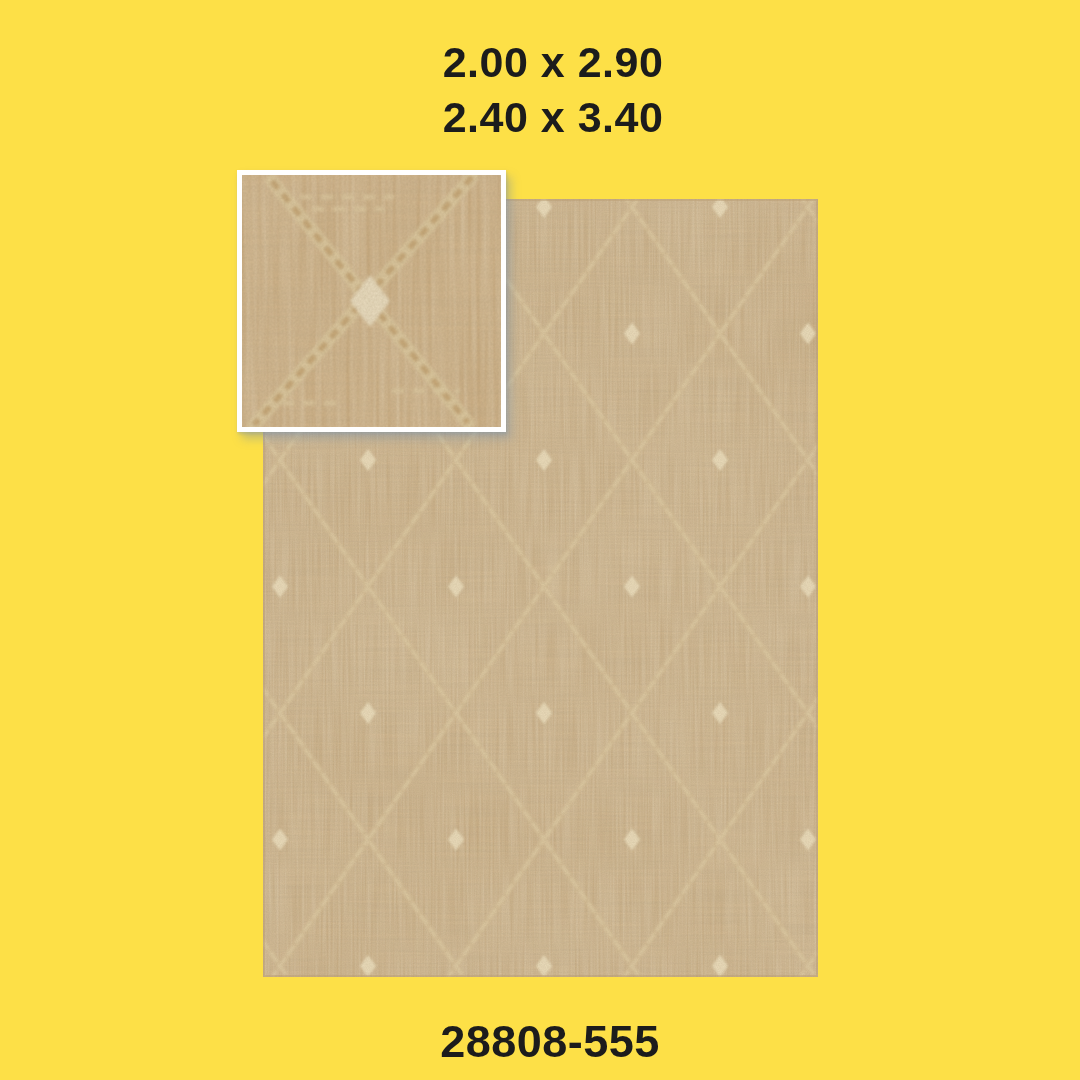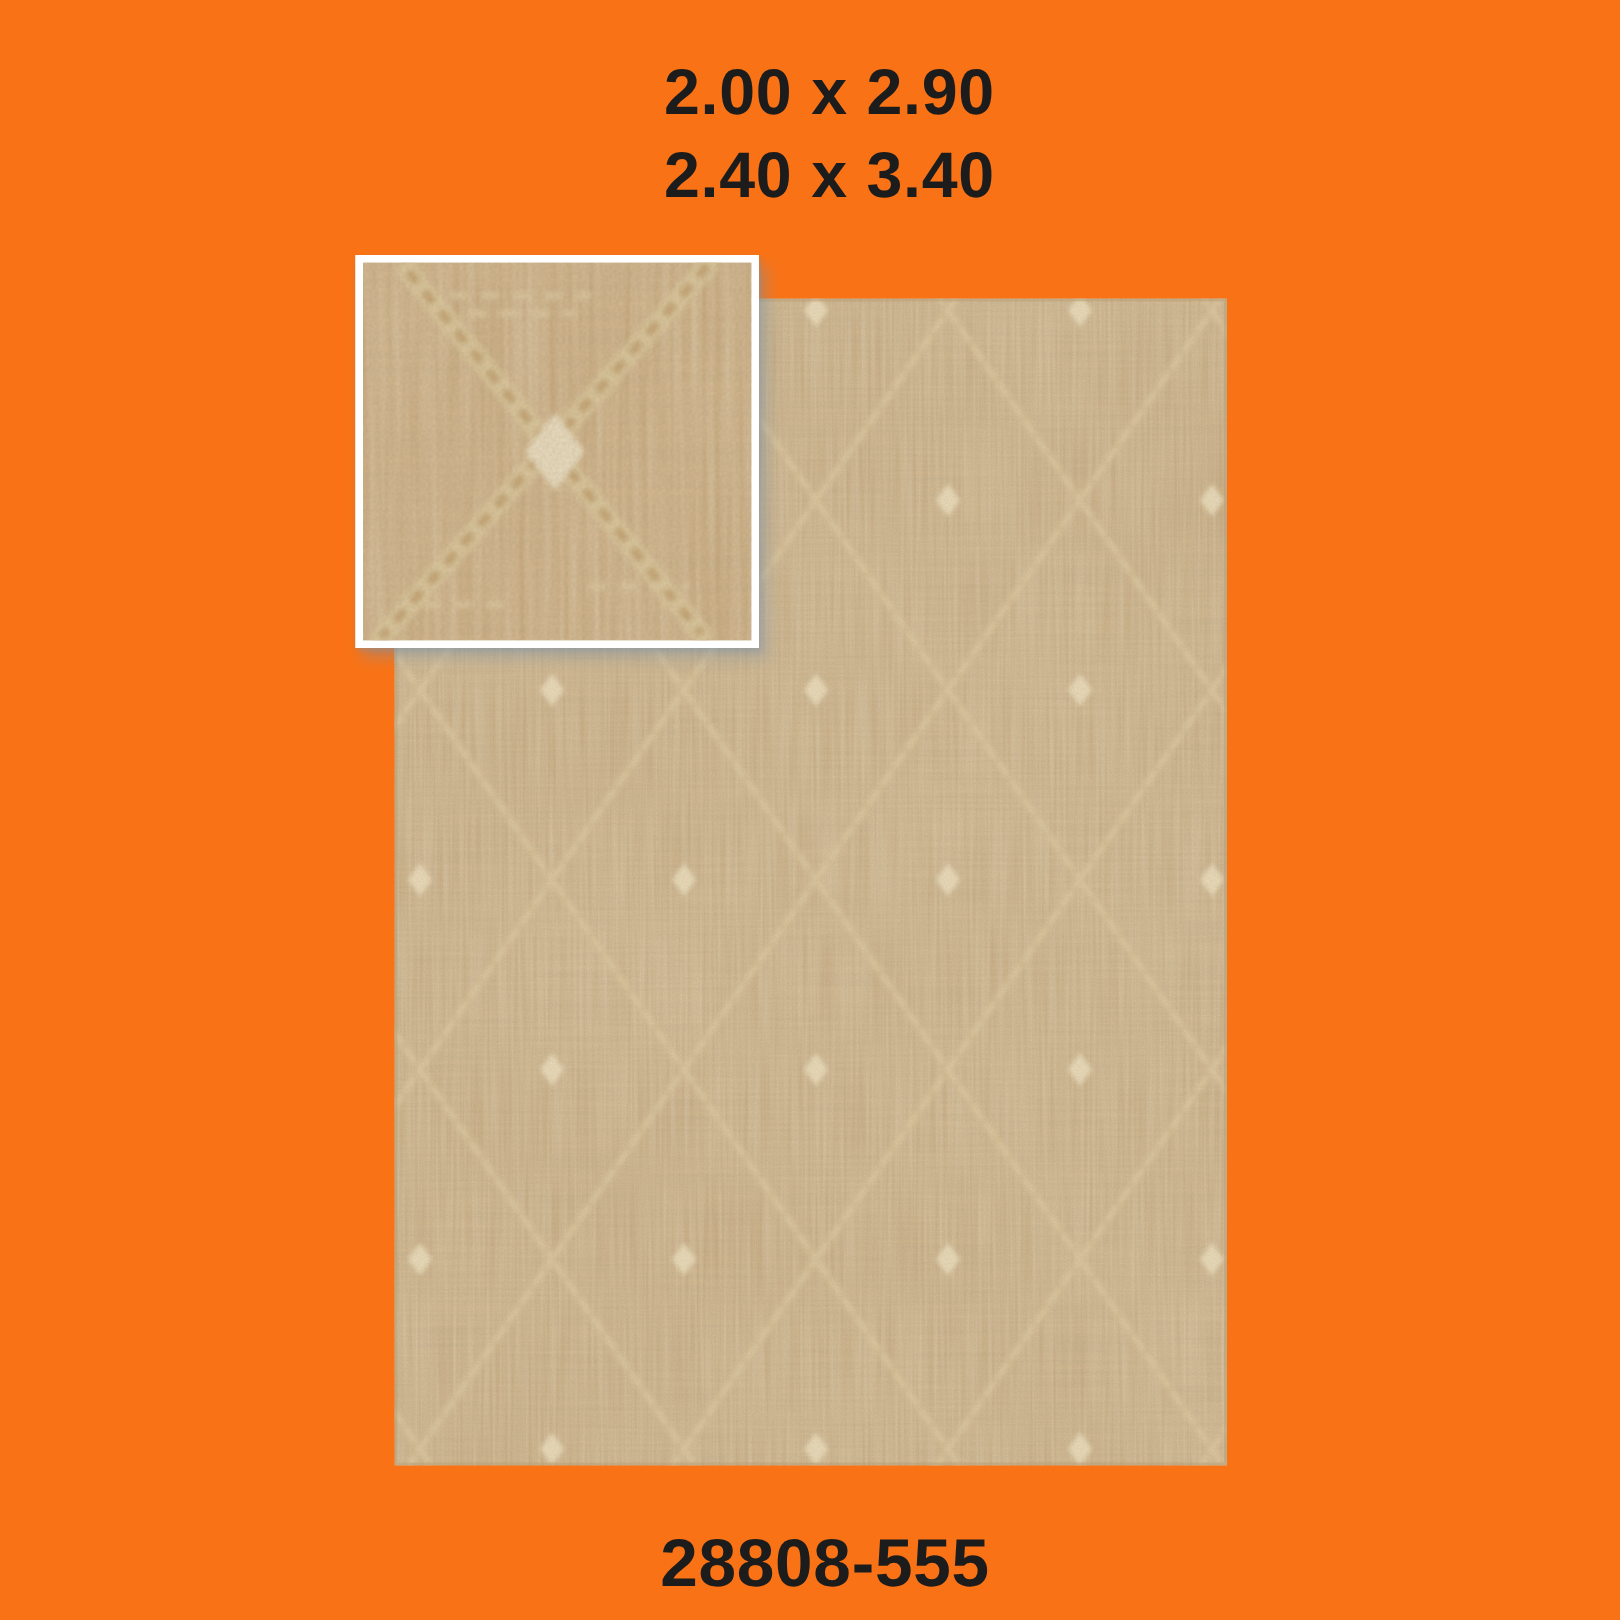--- a/index.html
+++ b/index.html
@@ -1,18 +1,18 @@
 <!DOCTYPE html>
 <html><head>
 <meta charset="utf-8">
 <style>
   html,body{margin:0;padding:0;}
   .canvas{
     position:relative;width:1080px;height:1080px;overflow:hidden;
-    background:#f97316;
+    background:#fde047;
     font-family:"Liberation Sans", sans-serif;
   }
   .sizes{
     position:absolute;top:35px;left:0;width:1080px;text-align:center;
     transform:translateX(13px);
     font-size:43px;line-height:55px;font-weight:bold;color:#1c1c1c;
     letter-spacing:0.5px;
   }
   .code{
     position:absolute;top:1017px;left:0;width:1080px;text-align:center;

